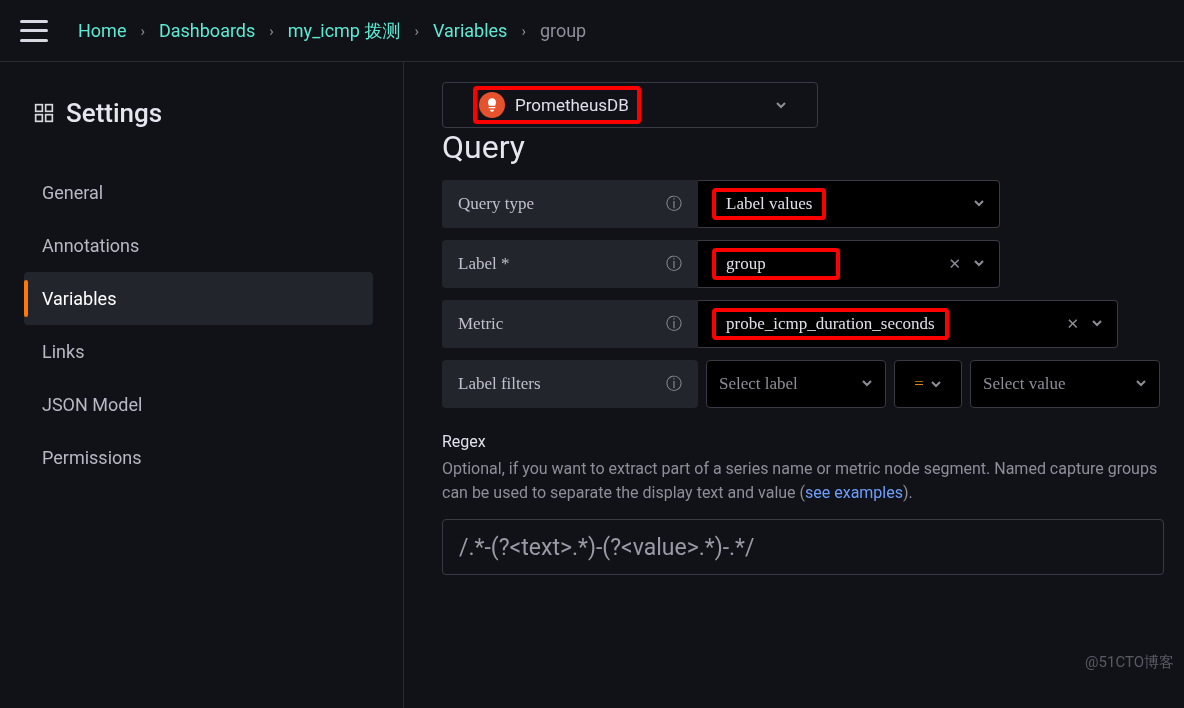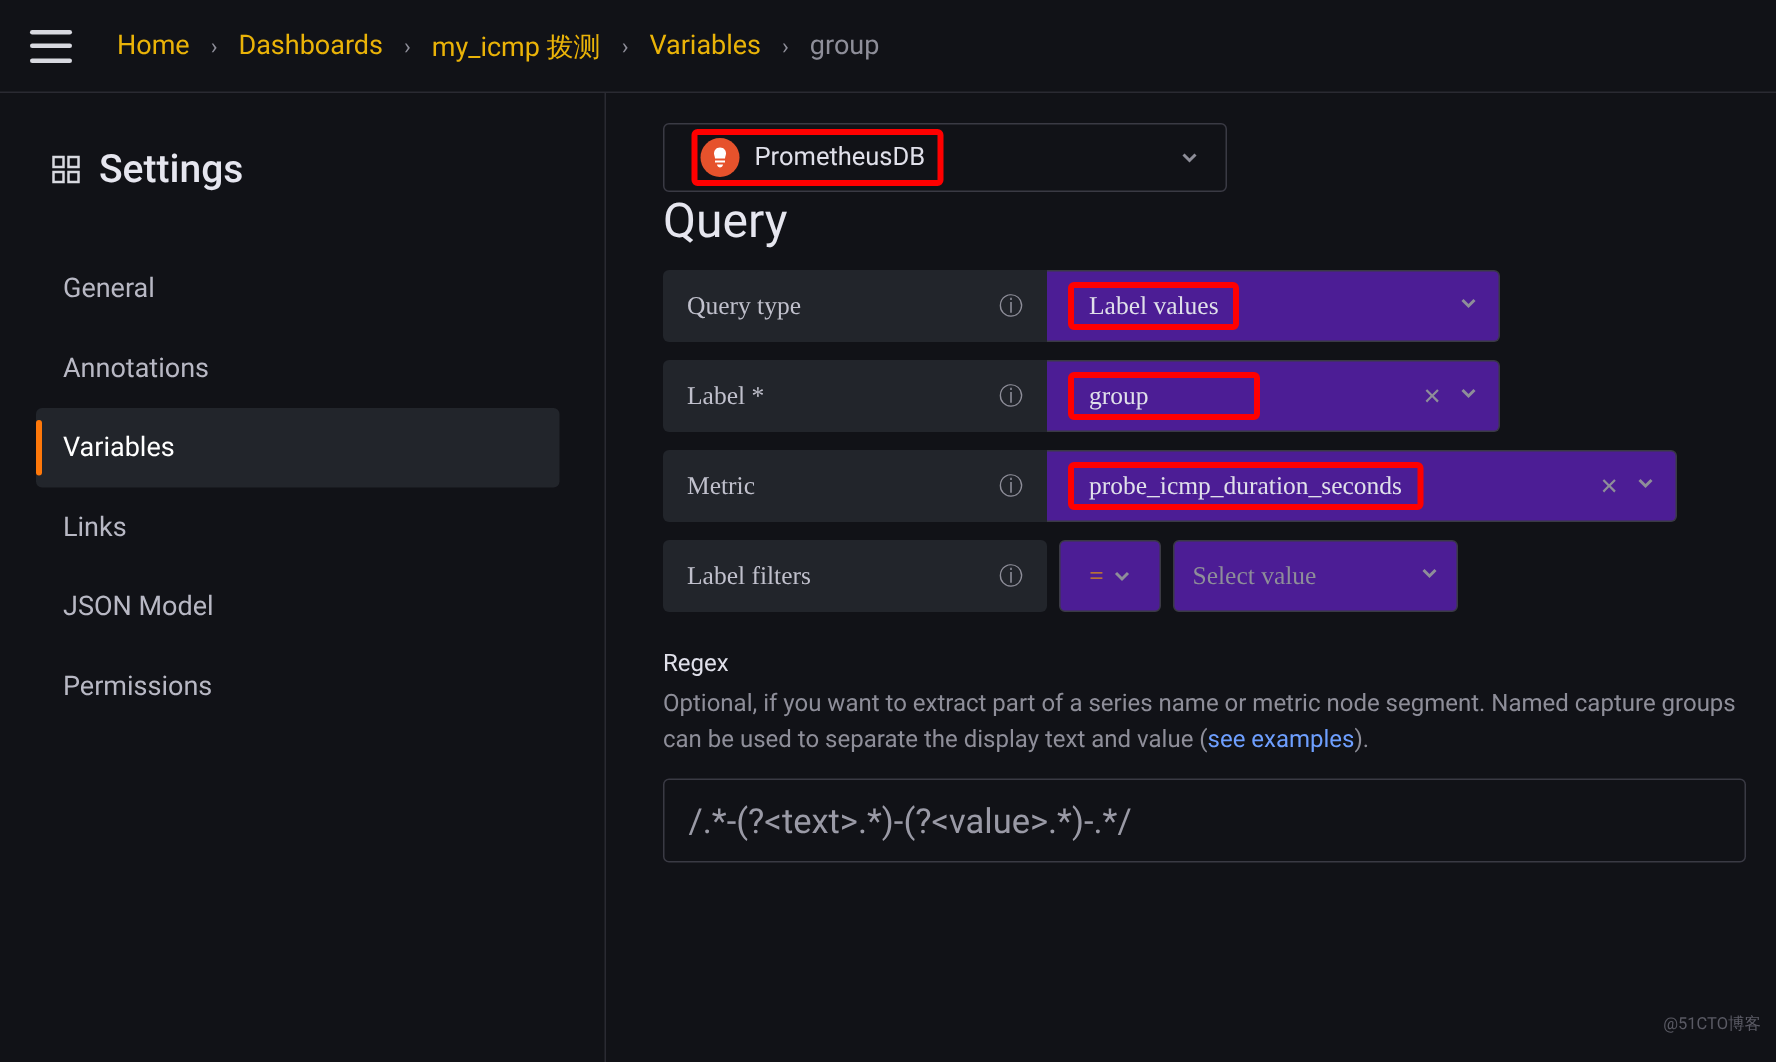--- a/index.html
+++ b/index.html
@@ -1,61 +1,61 @@
 <!DOCTYPE html>
 <html><head>
 <meta charset="utf-8">
 <style>
   * { box-sizing: border-box; margin: 0; padding: 0; }
   html, body { width: 1184px; height: 708px; background: #111217; color: #ccccdc; font-family: -apple-system, BlinkMacSystemFont, "Segoe UI", Roboto, sans-serif; overflow: hidden; }
   .topbar { height: 62px; display: flex; align-items: center; padding: 0 20px; border-bottom: 1px solid #2a2a32; }
   .hamburger { width: 28px; height: 22px; display: flex; flex-direction: column; justify-content: space-between; margin-right: 30px; cursor: pointer; }
   .hamburger span { display: block; height: 3px; background: #d8d9e0; border-radius: 2px; }
   .breadcrumbs { display: flex; align-items: center; gap: 14px; font-size: 18px; }
-  .bc-item { color: #eab308; cursor: pointer; }
+  .bc-item { color: #5eead4; cursor: pointer; }
   .bc-item.last { color: #8e8e99; }
   .bc-sep { color: #8e8e99; font-size: 15px; }
   .body { display: flex; height: calc(708px - 62px); }
   .sidebar { width: 404px; border-right: 1px solid #2a2a32; padding: 24px 0 0 24px; }
   .settings-head { display: flex; align-items: center; gap: 12px; margin: 12px 0 38px 10px; }
   .settings-head h1 { font-size: 26px; font-weight: 500; color: #e6e6ef; }
   .grid-icon { width: 20px; height: 20px; }
   .nav-item { padding: 16px 18px; font-size: 18px; color: #b8b8c4; cursor: pointer; border-radius: 4px; margin-right: 30px; position: relative; }
   .nav-item.active { background: #22252b; color: #fff; }
   .nav-item.active::before { content: ""; position: absolute; left: 0; top: 8px; bottom: 8px; width: 4px; background: #ff780a; border-radius: 2px; }
   .main { flex: 1; padding: 20px 20px 0 38px; overflow: hidden; }
   h2.sec { font-size: 28px; font-weight: 400; color: #e6e6ef; margin-bottom: 18px; }
   h2.sec.q { font-size: 32px; margin-bottom: 14px; }
   .field-label-sm { font-size: 16px; color: #c0c0cc; margin-bottom: 6px; }
-  .ds-select { width: 376px; height: 46px; border: 1px solid #3a3a44; border-radius: 4px; display: flex; align-items: center; padding: 0 18px; position: relative; background: #111217; }
+  .ds-select { width: 376px; height: 46px; border: 1px solid #3a3a44; border-radius: 4px; display: flex; align-items: center; padding: 0 30px; position: relative; background: #111217; }
   .red-box { border: 4px solid #ff0000; border-radius: 4px; }
   .ds-inner { display: flex; align-items: center; gap: 10px; padding: 2px 8px 2px 2px; }
   .prom-logo { width: 26px; height: 26px; border-radius: 50%; background: #e6522c; display: flex; align-items: center; justify-content: center; }
   .ds-name { font-size: 17px; color: #e0e0ea; }
   .chev { margin-left: auto; }
   .form-rows { display: flex; flex-direction: column; gap: 12px; font-family: Liberation Serif, serif; }
   .row { display: flex; align-items: stretch; height: 48px; }
   .row-label { width: 256px; background: #22252b; border-radius: 4px 0 0 4px; display: flex; align-items: center; padding: 0 16px; font-size: 17px; color: #c0c0cc; justify-content: space-between; }
   .info-icon { color: #8e8e99; font-size: 16px; }
-  .row-value { border: 1px solid #3a3a44; border-left: none; border-radius: 0 4px 4px 0; display: flex; align-items: center; padding: 0 14px; background: #4c1d95; position: relative; }
+  .row-value { border: 1px solid #3a3a44; border-left: none; border-radius: 0 4px 4px 0; display: flex; align-items: center; padding: 0 14px; background: #000000; position: relative; }
   .rv-text { font-size: 17px; color: #e0e0ea; }
   .rv-red { padding: 2px 10px; }
   .clear-x { color: #8e8e99; margin-left: 10px; font-size: 15px; cursor: pointer; }
   .row .chev { margin-left: 12px; color: #8e8e99; }
   .w300 { width: 302px; }
   .w-metric { flex: 1; max-width: 420px; }
   .row.filters .row-value { border-radius: 4px; border-left: 1px solid #3a3a44; margin-left: 8px; padding: 0 12px; }
   .eq-box { width: 68px; justify-content: center; }
   .eq-box .eq { color: #d98a1a; font-size: 17px; margin-right: 6px; }
   .placeholder { color: #8e8e99; }
   .regex-block { margin-top: 24px; }
   .regex-hint { font-size: 16px; color: #8e8e99; line-height: 1.5; margin-top: 4px; }
   .regex-hint a { color: #6e9fff; text-decoration: none; }
   .regex-input { margin-top: 14px; border: 1px solid #3a3a44; border-radius: 4px; padding: 14px 16px; font-size: 23px; color: #9a9aa6; background: #111217; height: 56px; display: flex; align-items: center; }
-  .watermark { position: absolute; right: 10px; bottom: 18px; font-size: 11px; color: #5a5a64; }
+  .watermark { position: absolute; right: 10px; bottom: 36px; font-size: 15px; color: #5a5a64; }
   svg.chev-svg { width: 12px; height: 12px; }
   svg.chev-svg path { stroke: #8e8e99; stroke-width: 2; fill: none; }
 </style>
 </head>
 <body>
 
 <div class="topbar">
   <div class="hamburger">
       <span></span>
       <span></span>
@@ -152,20 +152,26 @@
                 <path d="M2 4 L6 8 L10 4"></path>
               </svg></span>
         </div>
       </div>
 
       <div class="row filters">
         <div class="row-label" style="border-radius:4px">
           <span>Label filters</span>
           <span class="info-icon">ⓘ</span>
         </div>
+        <div class="row-value" style="width:180px">
+          <span class="rv-text placeholder">Select label</span>
+          <span class="chev" style="margin-left:auto"><svg class="chev-svg" viewBox="0 0 12 12">
+                <path d="M2 4 L6 8 L10 4"></path>
+              </svg></span>
+        </div>
         <div class="row-value eq-box">
           <span class="eq">=</span>
           <svg class="chev-svg" viewBox="0 0 12 12">
               <path d="M2 4 L6 8 L10 4"></path>
             </svg>
         </div>
         <div class="row-value" style="width:190px">
           <span class="rv-text placeholder">Select value</span>
           <span class="chev" style="margin-left:auto"><svg class="chev-svg" viewBox="0 0 12 12">
                 <path d="M2 4 L6 8 L10 4"></path>

